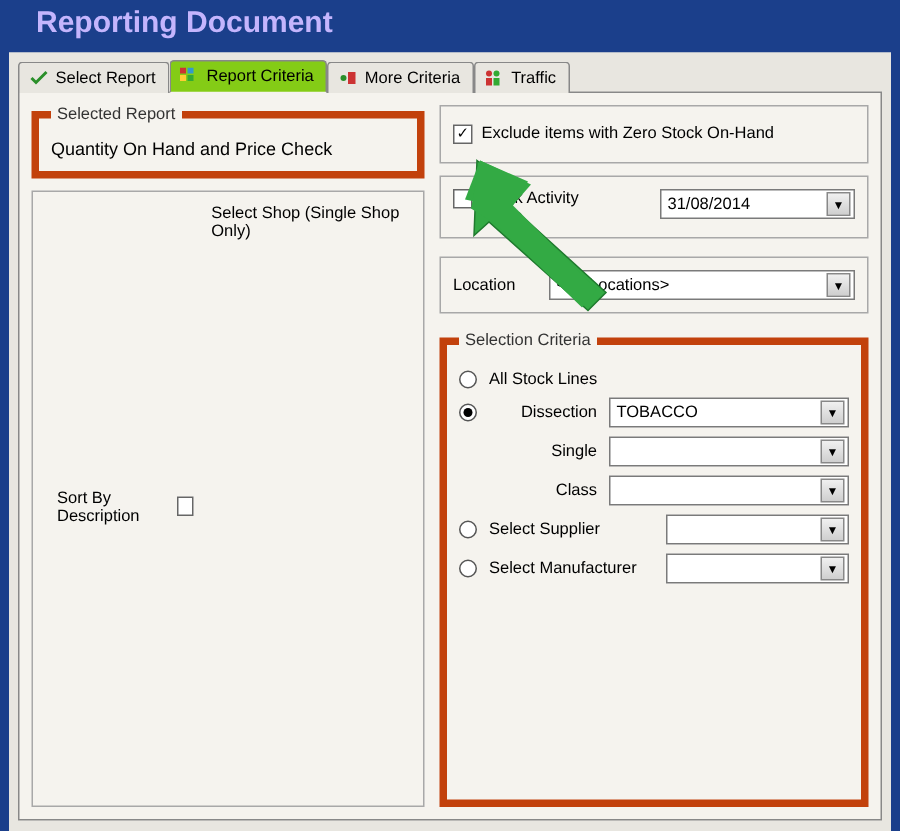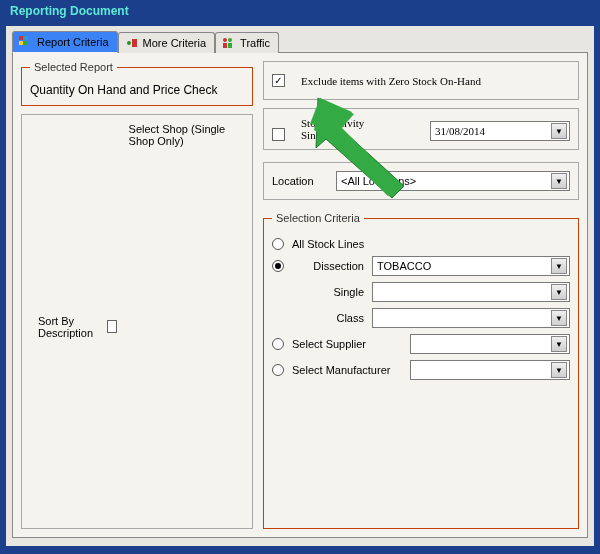--- a/index.html
+++ b/index.html
@@ -6,24 +6,24 @@
   body {
     margin: 0;
     font-family: Tahoma, Arial, sans-serif;
     font-size: 11px;
     background: #1b3f8b;
     width: 600px;
     height: 554px;
     overflow: hidden;
   }
   .titlebar {
-    color: #5eead4;
-    font-size: 12px;
+    color: #c4b5fd;
+    font-size: 20px;
     font-weight: bold;
-    padding: 4px 10px 8px 10px;
+    padding: 4px 10px 8px 24px;
   }
   .workspace {
     background: #e8e6e0;
     margin: 0 6px 6px 6px;
     padding: 0;
     height: 520px;
     position: relative;
   }
   .tabstrip {
     display: flex;
@@ -40,39 +40,39 @@
     border: 1px solid #888;
     border-bottom: none;
     border-top-left-radius: 3px;
     border-top-right-radius: 3px;
     background: #e8e6e0;
     cursor: pointer;
     position: relative;
     top: 1px;
   }
   .tab.active {
-    background: #3b82f6;
+    background: #84cc16;
     z-index: 2;
     top: 1px;
     border-bottom: 1px solid #f5f3ee;
   }
   .tab .icon { width: 14px; height: 14px; display:flex; align-items:center; justify-content:center;}
   .tabbody {
     border: 1px solid #888;
     background: #f5f3ee;
     margin: 0 6px 0 6px;
     height: 486px;
     padding: 8px;
     display: flex;
     gap: 10px;
   }
   .col-left { width: 270px; display:flex; flex-direction:column; gap:8px;}
   .col-right { flex:1; display:flex; flex-direction:column; gap:8px;}
   fieldset {
-    border: 1px solid #c2410c;
+    border: 5px solid #c2410c;
     padding: 8px;
     margin: 0;
   }
   fieldset > legend {
     padding: 0 4px;
     font-size: 11px;
     color: #333;
   }
   .report-name { font-weight: normal; font-size: 12px; margin-top: 2px;}
   .sort-row {
@@ -90,54 +90,62 @@
     border:1px solid #888; background:#fff; height: 260px; overflow:auto;
   }
   .listitem {
     padding: 1px 4px; color:#fff; background:#2a6fd6; font-size:11px;
   }
   .panel {
     border:1px solid #a8a8a8; padding:8px;
   }
   .row { display:flex; align-items:center; gap:8px; margin:4px 0;}
   .row label.fld { width: 72px; text-align:right; display:inline-block;}
-  .row2 { display:flex; align-items:flex-end; gap:16px;font-family:Liberation Serif, serif;}
+  .row2 { display:flex; align-items:flex-start; gap:6px;}
   .dropdown {
     display:flex; align-items:center; justify-content:space-between;
     border:1px solid #7a7a7a; background:#fff; height:20px; padding:0 2px 0 4px;
     font-size:11px;
   }
   .dropdown .arrow {
     width:16px; height:16px; border:1px solid #888; background:linear-gradient(#f0f0f0,#cfcfcf);
     display:flex; align-items:center; justify-content:center; font-size:8px;
   }
   .radio {
     width:12px; height:12px; border:1px solid #555; border-radius:50%; background:#fff; display:inline-flex; align-items:center; justify-content:center;
   }
   .radio.checked::after{ content:""; width:6px; height:6px; background:#000; border-radius:50%;}
   fieldset.selection .row { margin:6px 0; }
   fieldset.selection .row label.rlabel { width: 130px; }
   fieldset.selection .dropdown { flex:1; width: 110px;}
   .loc-row .dropdown { flex:1; }
-  .date-row .dropdown { width: 140px; margin-left: 43px;}
+  .date-row .dropdown { width: 130px; margin-left: 43px;}
   .arrow-overlay {
     position:absolute;
     left: 300px; top: 68px;
     width: 140px; height: 120px;
     pointer-events:none;
   }
 </style>
 </head>
 <body>
 
 <div class="titlebar">Reporting Document</div>
 
 <div class="workspace">
 
   <div class="tabstrip">
+    <div class="tab">
+      <span class="icon">
+        <svg width="12" height="12" viewBox="0 0 12 12">
+            <path d="M1 6 L4 9 L11 2" stroke="#2a8f2a" stroke-width="2" fill="none"></path>
+          </svg>
+      </span>
+      <span>Select Report</span>
+    </div>
     <div class="tab active">
       <span class="icon">
         <svg width="14" height="12" viewBox="0 0 14 12">
           <rect x="0" y="0" width="4" height="4" fill="#c33"></rect>
             <rect x="5" y="0" width="4" height="4" fill="#39c"></rect>
           <rect x="0" y="5" width="4" height="4" fill="#fc3"></rect>
             <rect x="5" y="5" width="4" height="4" fill="#3a3"></rect>
         </svg>
       </span>
       <span>Report Criteria</span>

